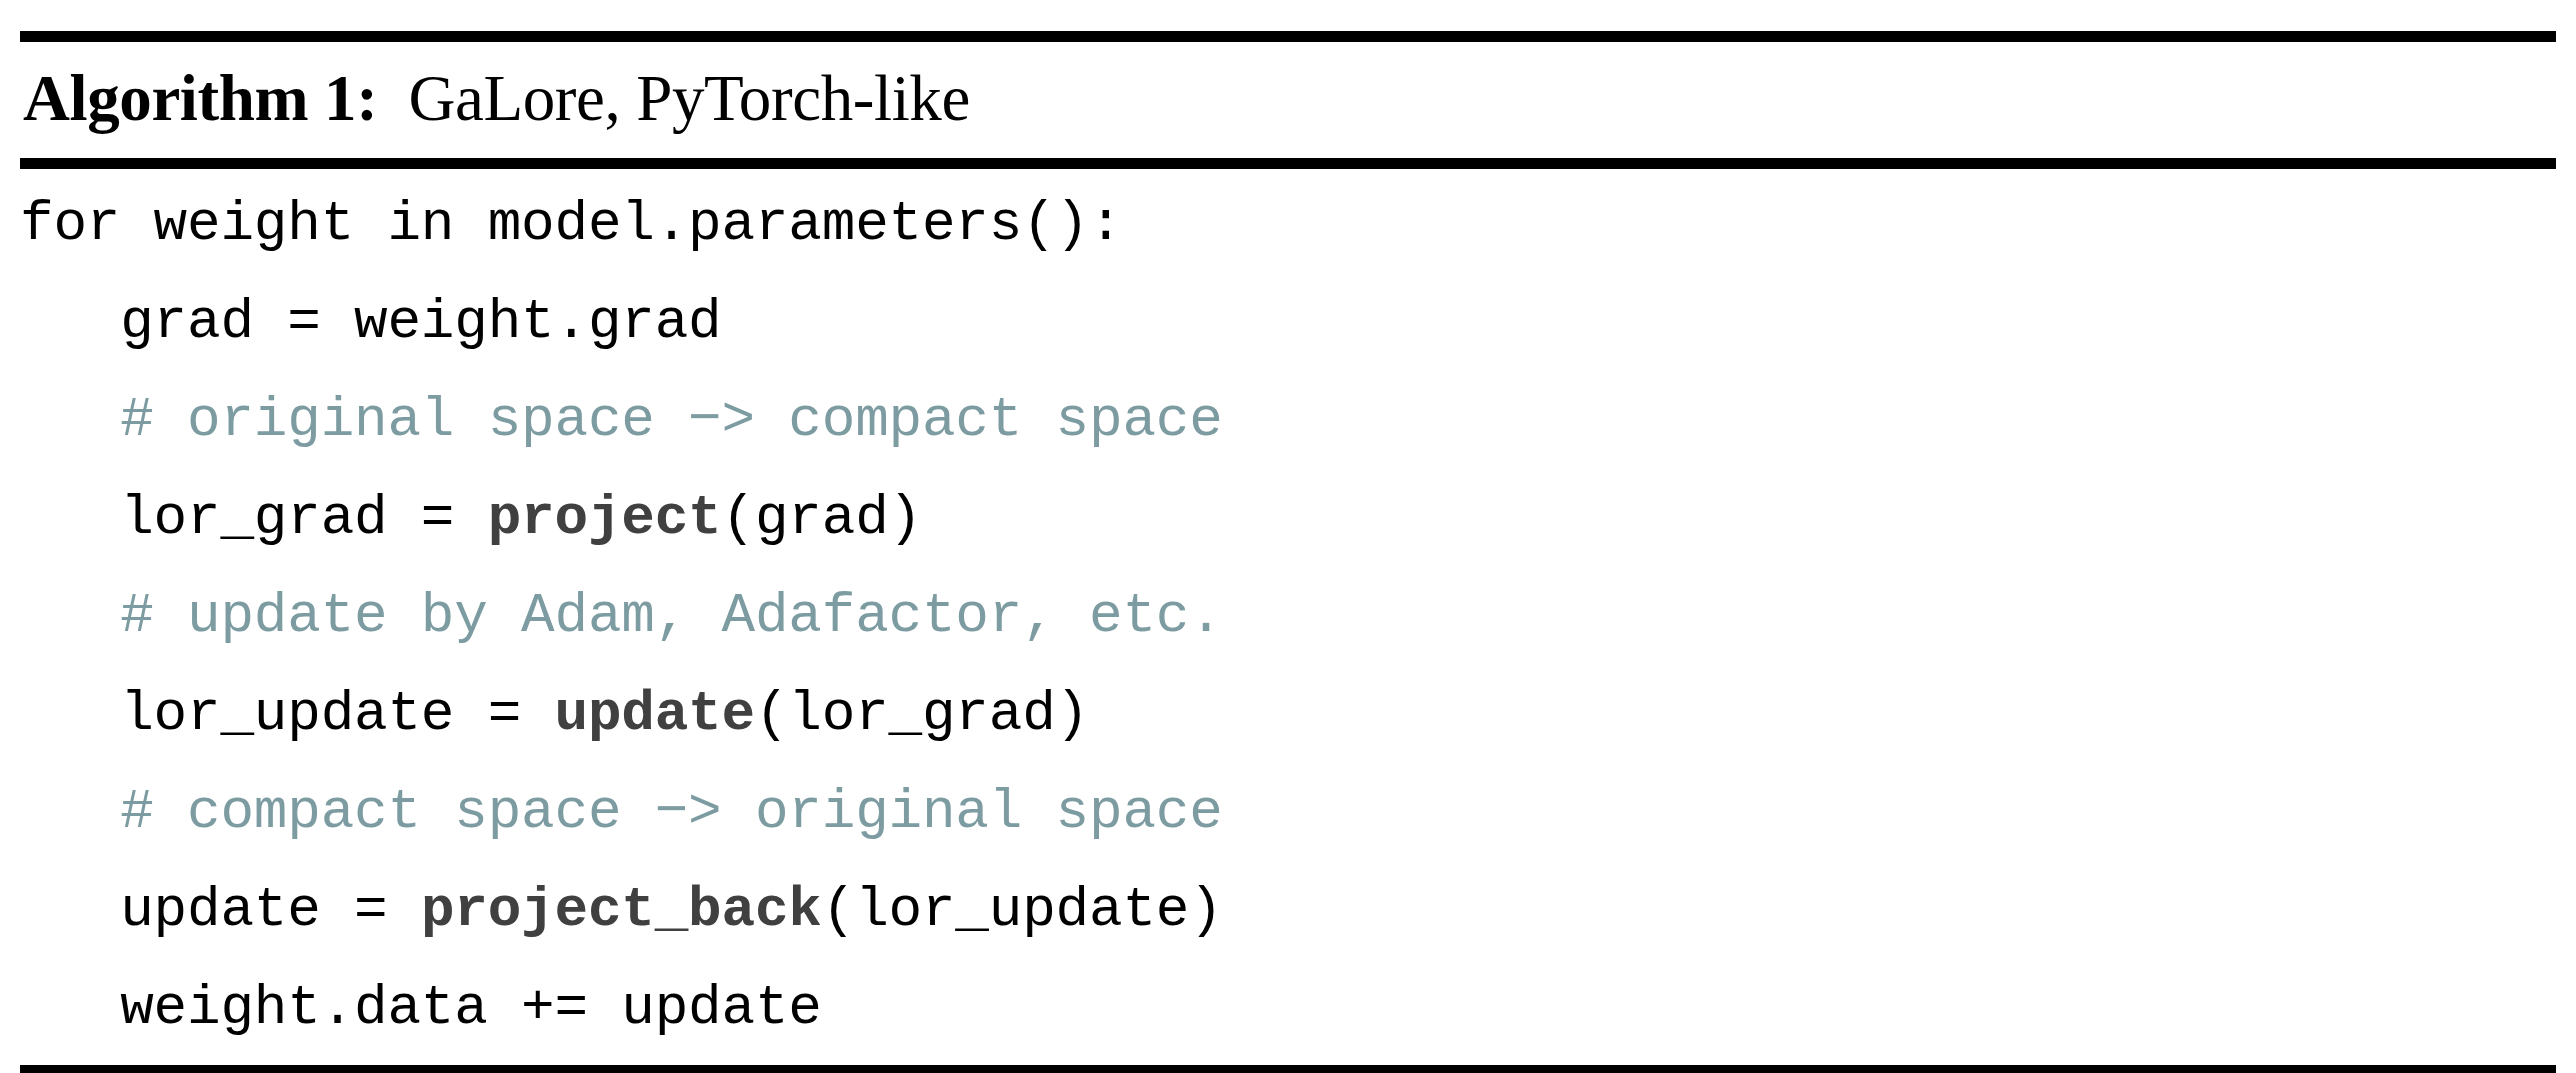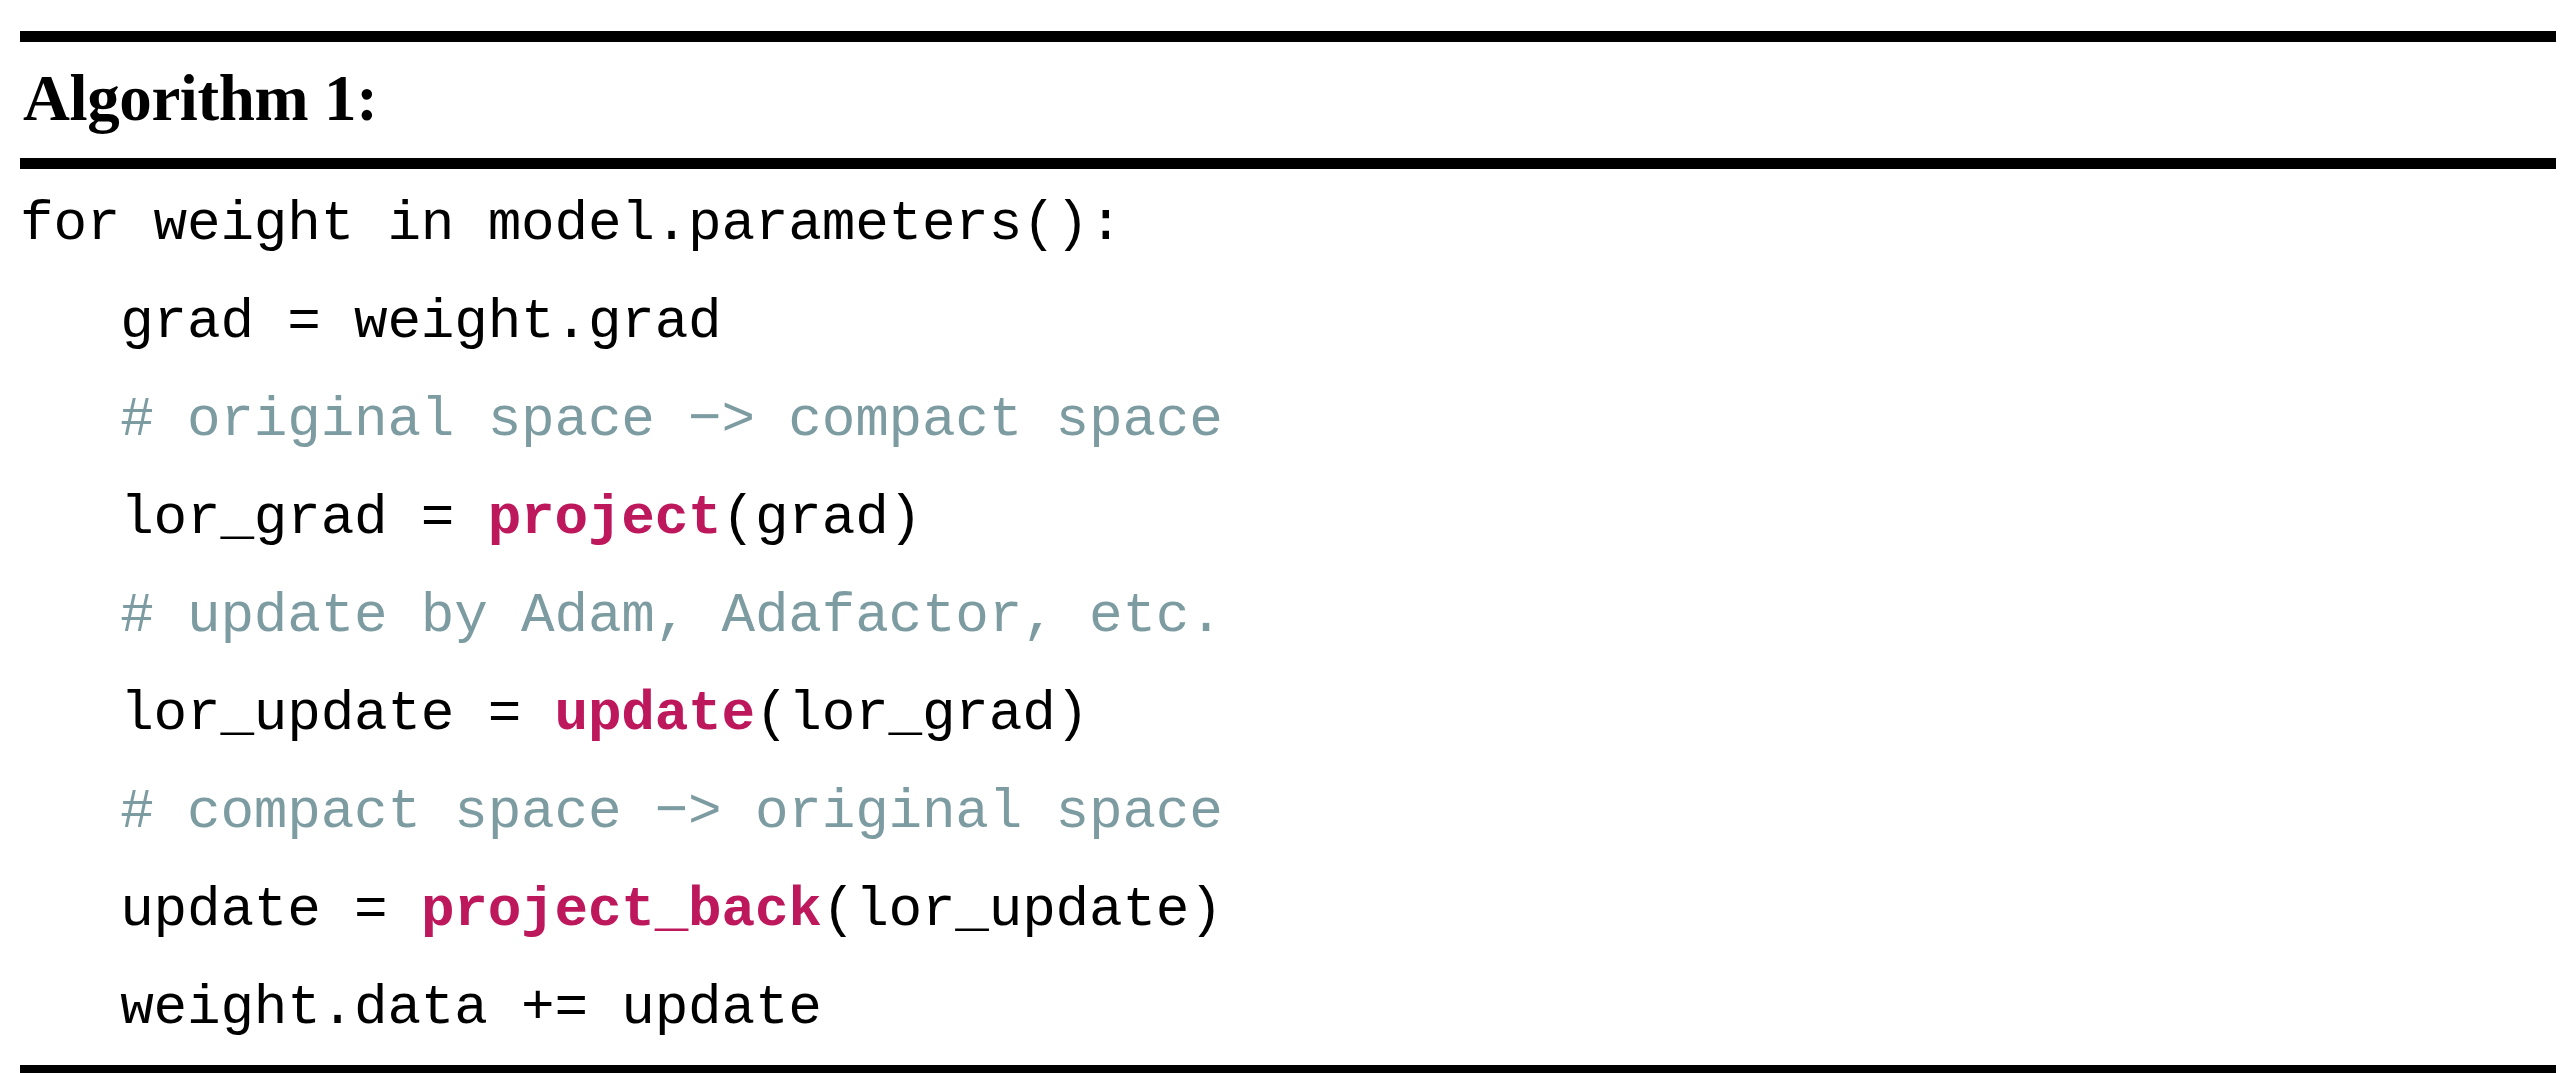--- a/index.html
+++ b/index.html
@@ -83,33 +83,34 @@
   }
   .tok-plain {
     color: #000000;
     font-weight: normal;
   }
   .tok-comment {
     color: #7d9ca2;
     font-weight: normal;
   }
   .tok-fn {
-    color: #be185d;
+    color: #404040;
     font-weight: bold;
   }
 </style>
 </head>
 <body style="background: rgb(255, 255, 255);">
 
 <div id="algorithm-float" style="background: rgb(255, 255, 255);">
 
   <div class="rule rule-top" style="background: rgb(0, 0, 0);"></div>
 
   <div class="caption">
     <span class="caption-label">Algorithm 1:</span>
+    <span class="caption-text">GaLore, PyTorch-like</span>
   </div>
 
   <div class="rule rule-mid" style="background: rgb(0, 0, 0);"></div>
 
   <div id="code-listing"><span class="code-line"><span class="tok-plain">for weight in model.parameters():</span></span><span class="code-line"><span class="tok-plain">   grad = weight.grad</span></span><span class="code-line"><span class="tok-comment" style="color: rgb(125, 156, 162);">   # original space −&gt; compact space</span></span><span class="code-line"><span class="tok-plain">   lor_grad = </span><span class="tok-fn">project</span><span class="tok-plain">(grad)</span></span><span class="code-line"><span class="tok-comment" style="color: rgb(125, 156, 162);">   # update by Adam, Adafactor, etc.</span></span><span class="code-line"><span class="tok-plain">   lor_update = </span><span class="tok-fn">update</span><span class="tok-plain">(lor_grad)</span></span><span class="code-line"><span class="tok-comment" style="color: rgb(125, 156, 162);">   # compact space −&gt; original space</span></span><span class="code-line"><span class="tok-plain">   update = </span><span class="tok-fn">project_back</span><span class="tok-plain">(lor_update)</span></span><span class="code-line"><span class="tok-plain">   weight.data += update</span></span></div>
 
   <div class="rule rule-bottom" style="background: rgb(0, 0, 0);"></div>
 
 </div>
 

